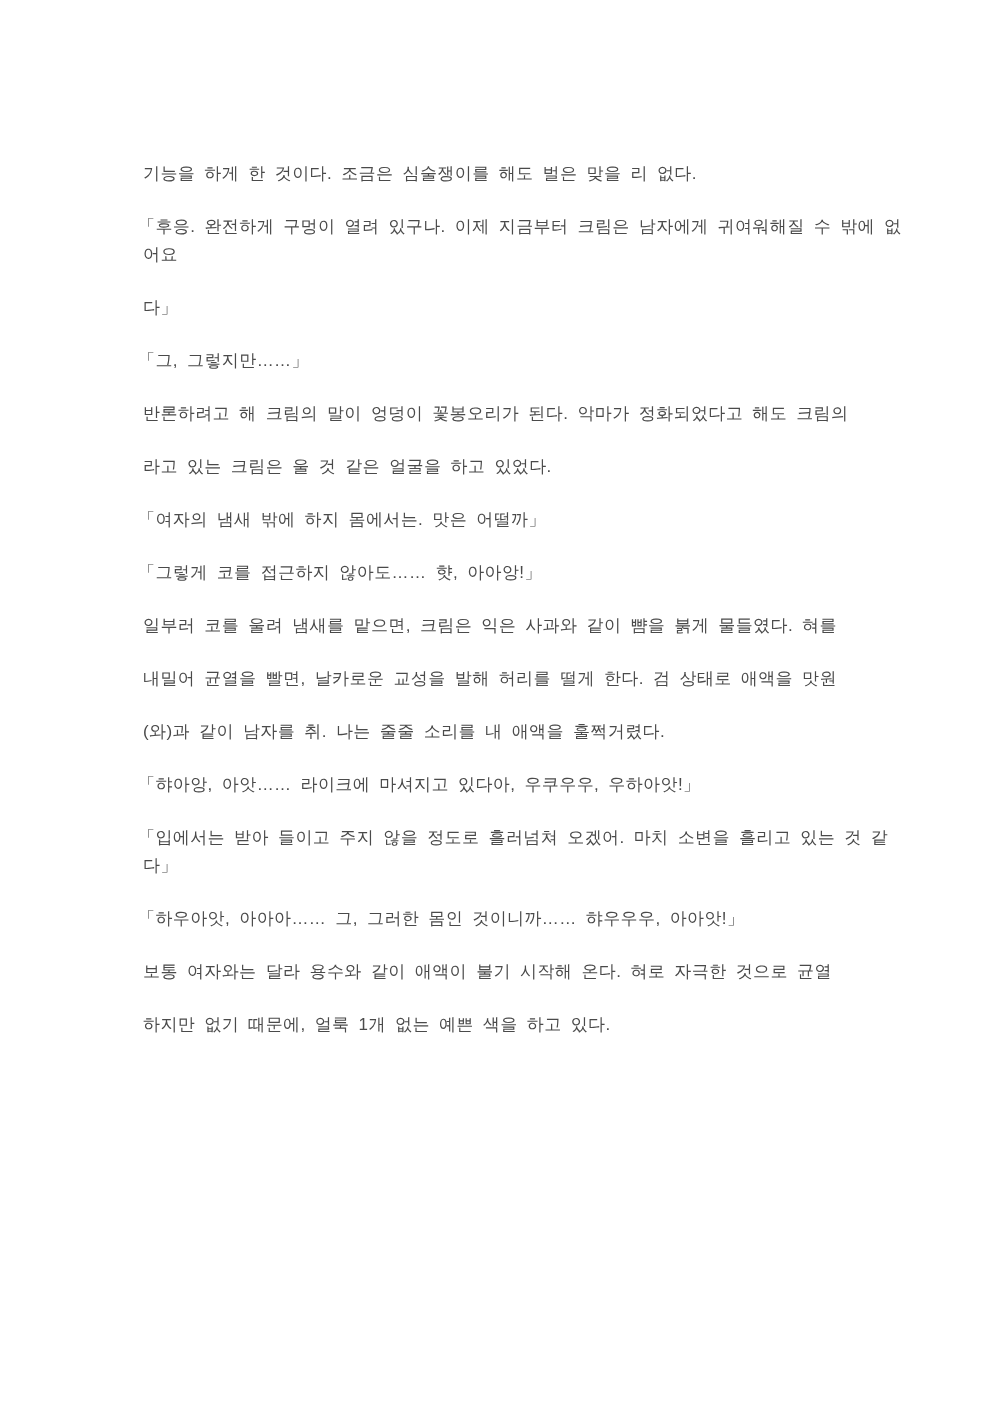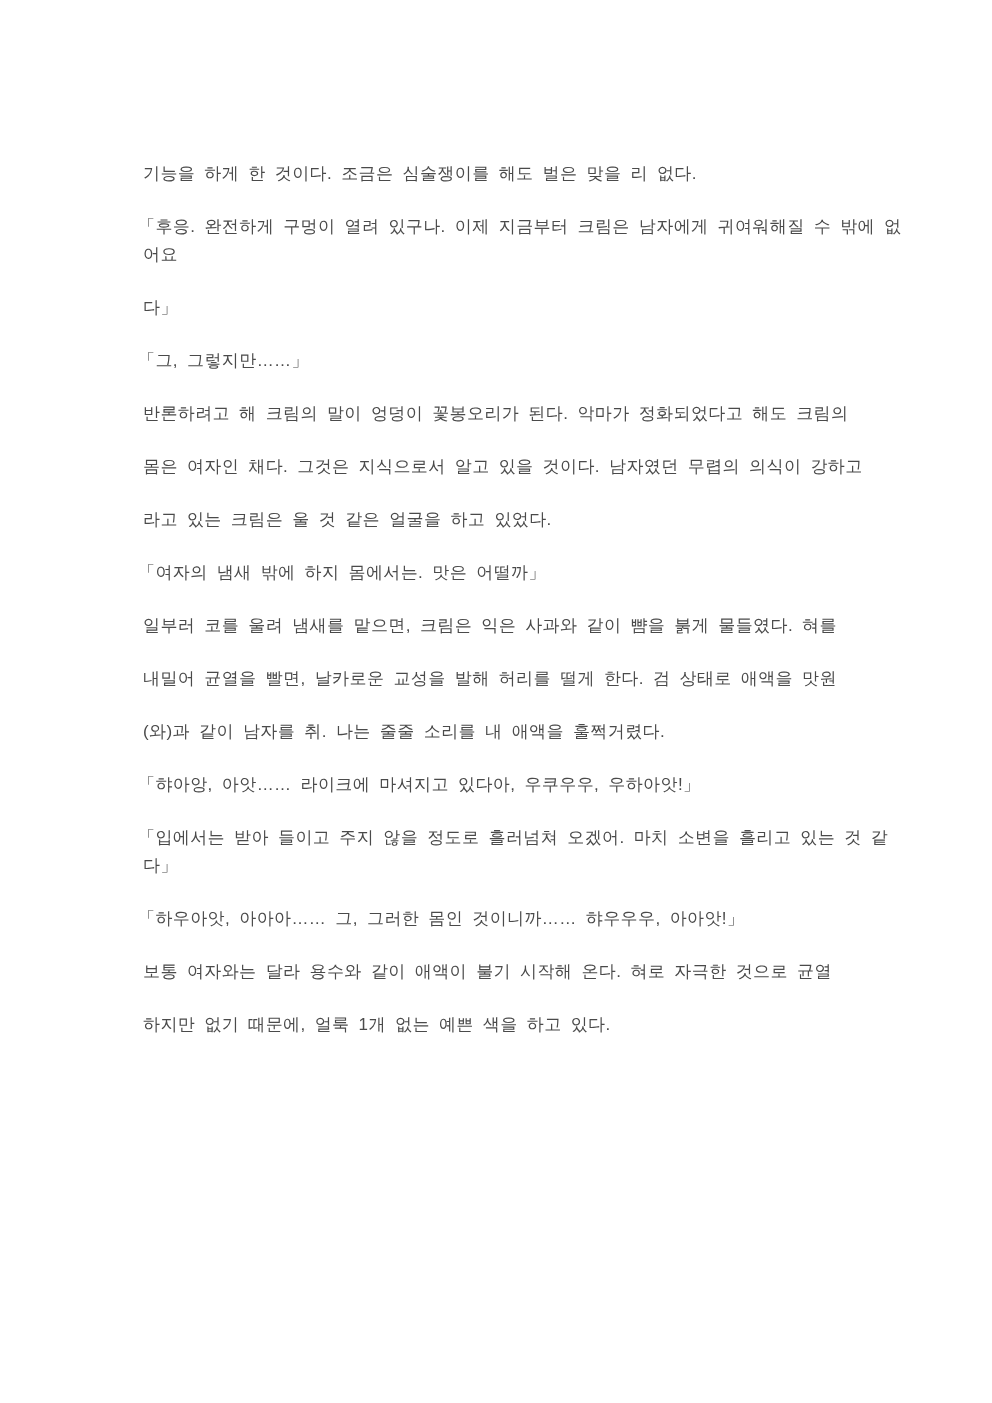--- a/index.html
+++ b/index.html
@@ -52,27 +52,27 @@
       <div class="para">
         <div class="line">다」</div>
       </div>
       <div class="para">
         <div class="line hang">「그, 그렇지만……」</div>
       </div>
       <div class="para">
         <div class="line">반론하려고 해 크림의 말이 엉덩이 꽃봉오리가 된다. 악마가 정화되었다고 해도 크림의</div>
       </div>
       <div class="para">
-        <div class="line">몸은 여자인 채다. 그것은 지식으로서 알고 있을 것이다. 남자였던 무렵의 의식이 강하고</div>
-      </div>
-      <div class="para">
         <div class="line">라고 있는 크림은 울 것 같은 얼굴을 하고 있었다.</div>
       </div>
       <div class="para">
         <div class="line hang">「여자의 냄새 밖에 하지 몸에서는. 맛은 어떨까」</div>
+      </div>
+      <div class="para">
+        <div class="line hang">「그렇게 코를 접근하지 않아도…… 햣, 아아앙!」</div>
       </div>
       <div class="para">
         <div class="line">일부러 코를 울려 냄새를 맡으면, 크림은 익은 사과와 같이 뺨을 붉게 물들였다. 혀를</div>
       </div>
       <div class="para">
         <div class="line">내밀어 균열을 빨면, 날카로운 교성을 발해 허리를 떨게 한다. 검 상태로 애액을 맛원</div>
       </div>
       <div class="para">
         <div class="line">(와)과 같이 남자를 취. 나는 줄줄 소리를 내 애액을 훌쩍거렸다.</div>
       </div>

